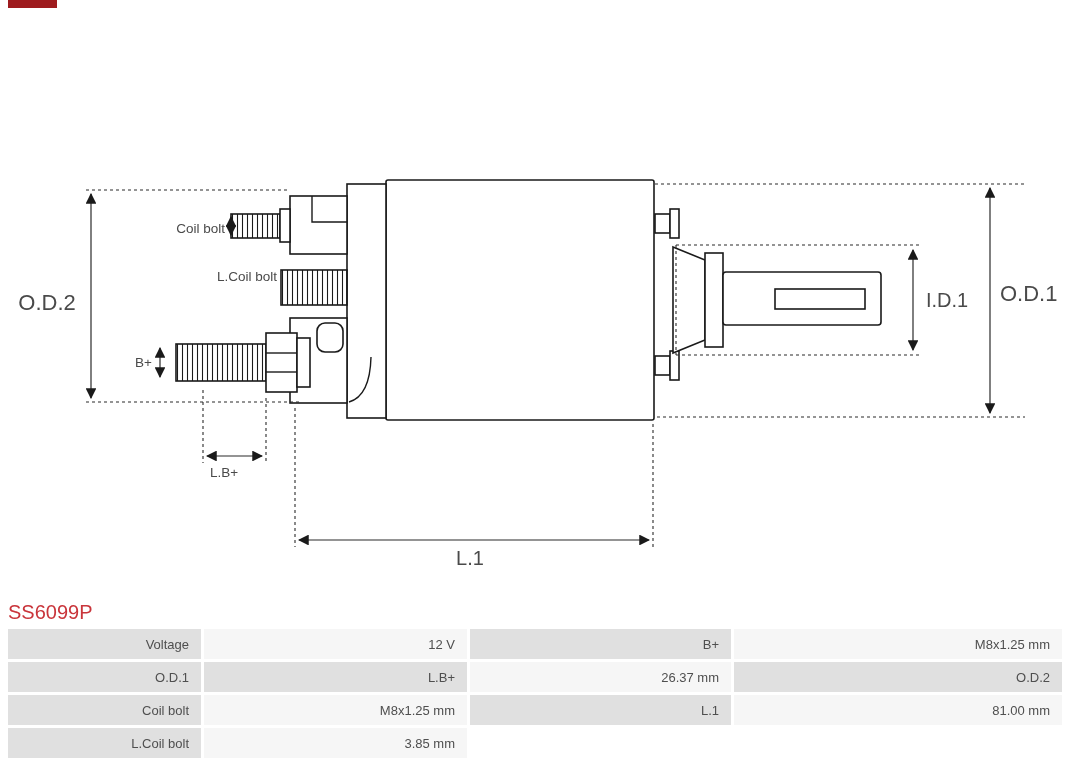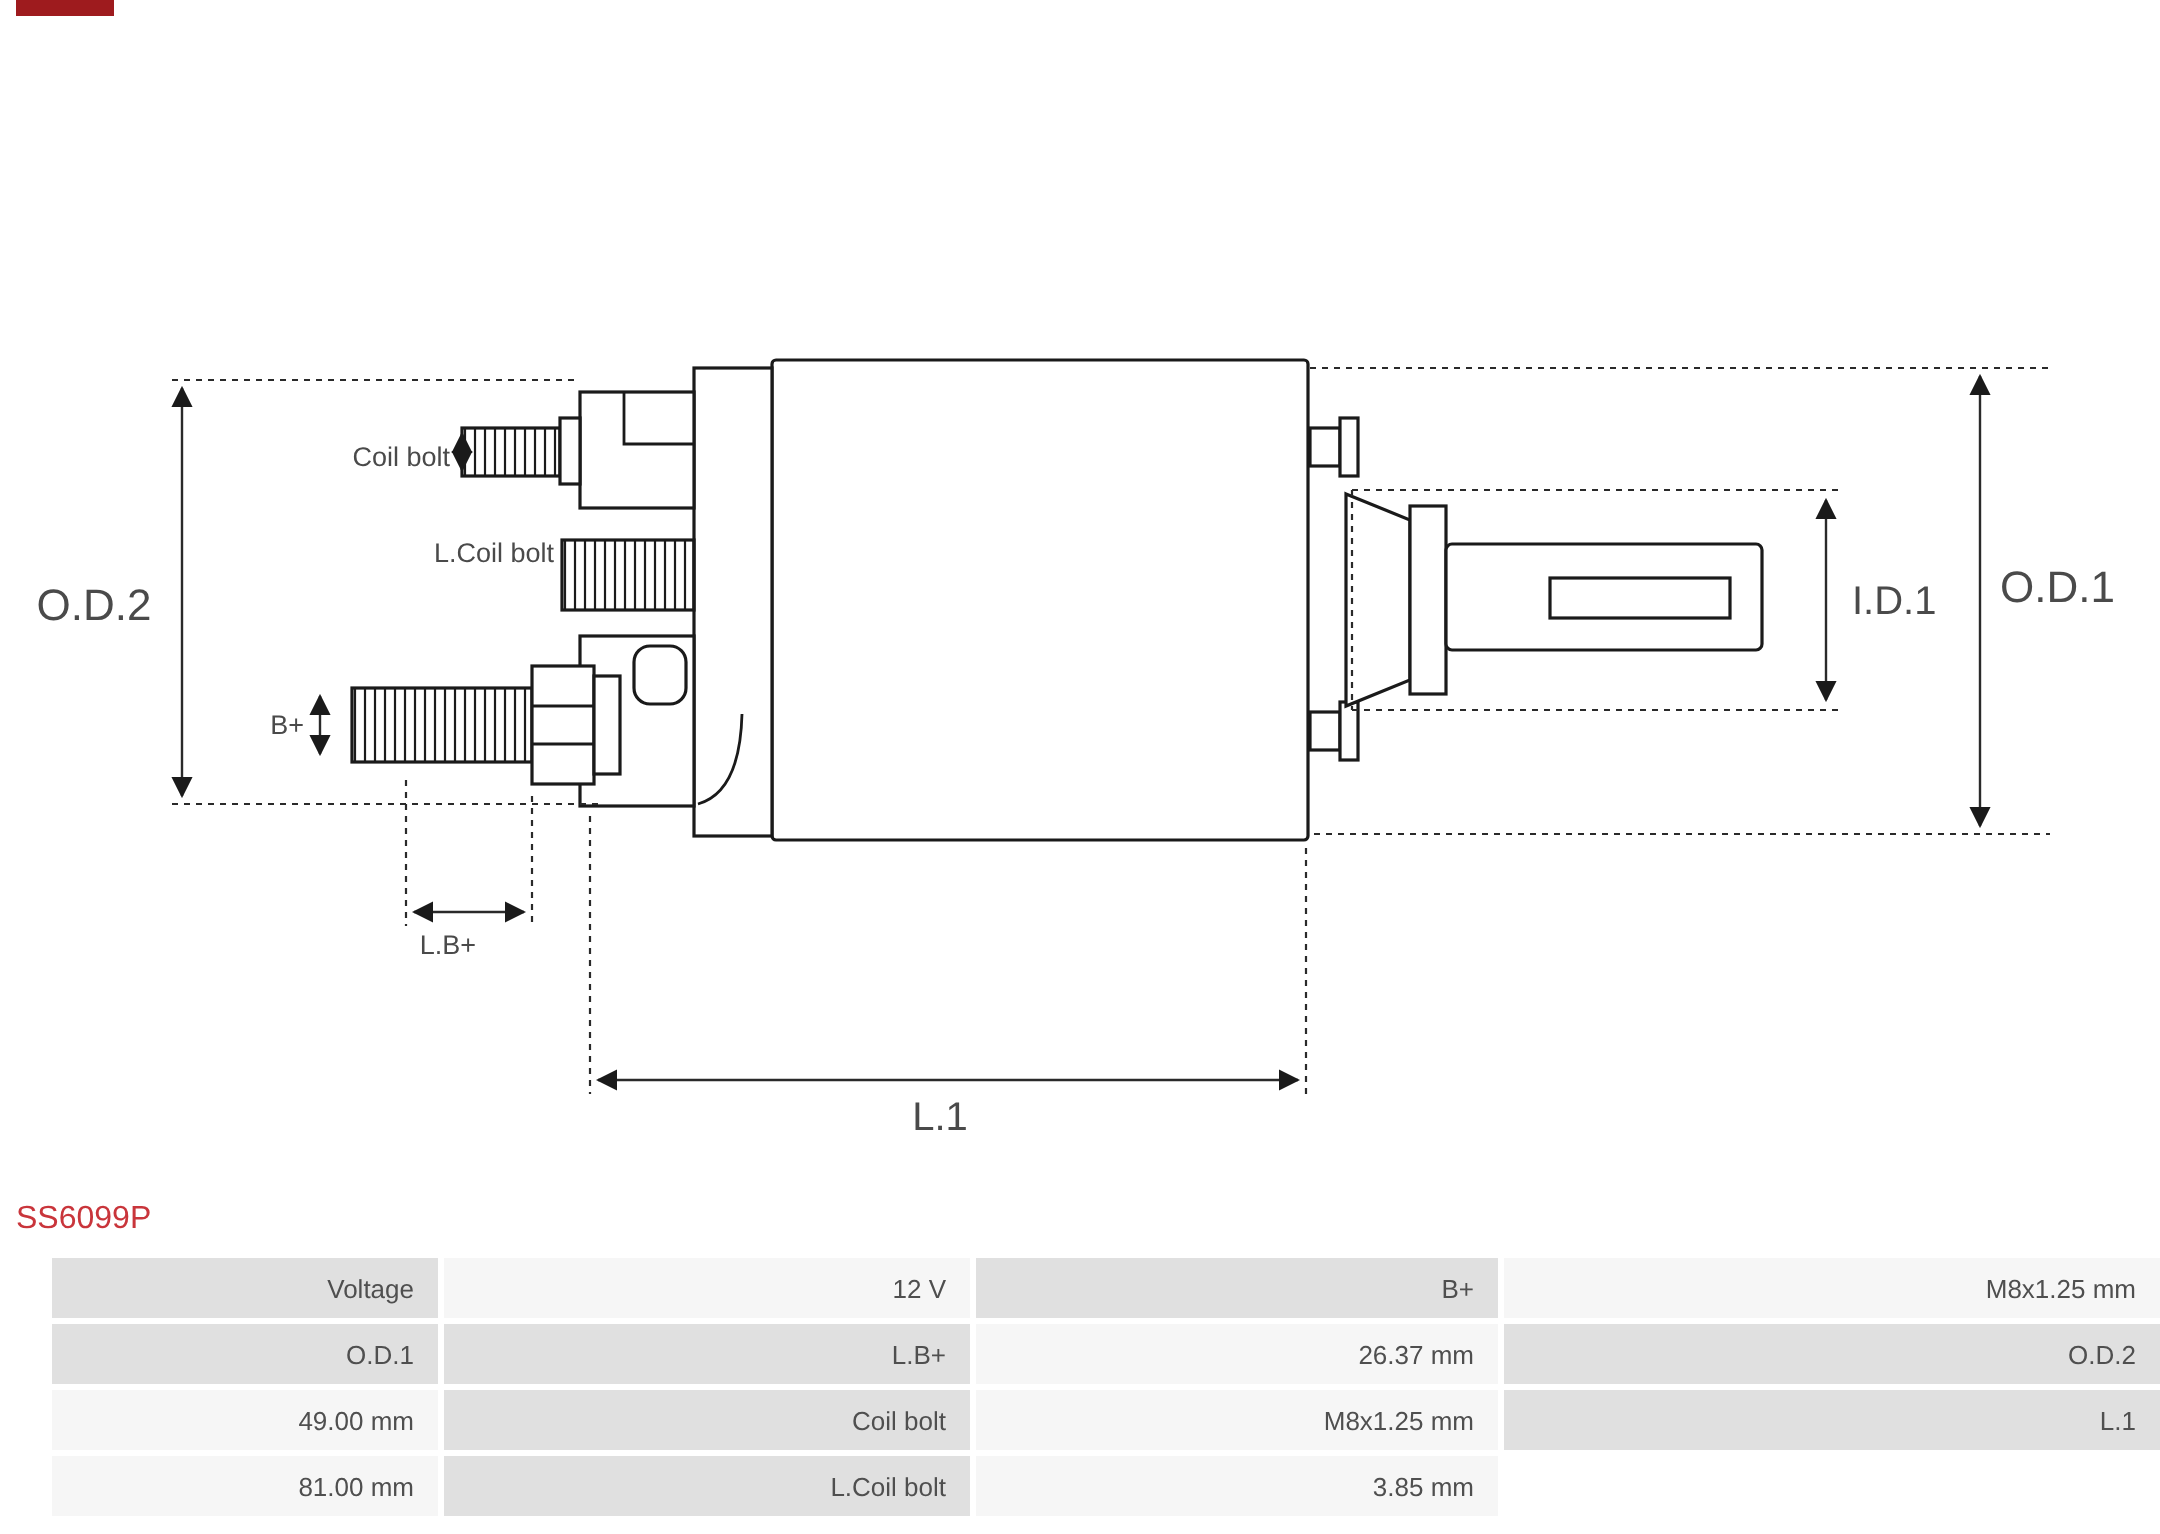--- a/index.html
+++ b/index.html
@@ -11,23 +11,23 @@
 
   .outline { fill:#ffffff; stroke:var(--line,#1a1a1a); stroke-width:1.6; }
   .detail  { fill:none;    stroke:var(--line,#1a1a1a); stroke-width:1.4; }
   .hatched { fill:url(#hatch); stroke:var(--line,#1a1a1a); stroke-width:1.6; }
   .dim { stroke:#2a2a2a; stroke-width:1.2; fill:none; }
   .ext { stroke:#2a2a2a; stroke-width:1.1; stroke-dasharray:3 3; fill:none; }
   text.dim-big   { font-size:22px; fill:var(--dim_text,#4a4a4a); }
   text.dim-mid   { font-size:20px; fill:var(--dim_text,#4a4a4a); }
   text.dim-small { font-size:13.5px; fill:var(--dim_text,#4a4a4a); }
 
-  .part-number { position:absolute; top:601px; left:8px; font-size:16px; color:var(--accent,#c9353b); }
+  .part-number { position:absolute; top:601px; left:8px; font-size:20px; color:var(--accent,#c9353b); }
 
-  .spec-table { position:absolute; top:629px; left:26px; width:1054px;
+  .spec-table { position:absolute; top:629px; left:8px; width:1054px;
                 display:grid; grid-template-columns:193px 263px 261px 328px; gap:3px; }
   .cell { height:30px; display:flex; align-items:center; justify-content:flex-end;
           padding-right:12px; font-size:13px; color:var(--cell_text,#4f4f4f); }
   .cell.label { background:var(--cell_label_bg,#e0e0e0); }
   .cell.value { background:var(--cell_value_bg,#f6f6f6);text-align:right; }
 </style>
 </head>
 <body>
 
 <div class="logo-bar"></div>
@@ -121,21 +121,20 @@
   <div class="cell label">Voltage</div>
   <div class="cell value">12 V</div>
   <div class="cell label">B+</div>
   <div class="cell value">M8x1.25 mm</div>
 
   <div class="cell label">O.D.1</div>
   <div class="cell label">L.B+</div>
   <div class="cell value">26.37 mm</div>
 
   <div class="cell label">O.D.2</div>
-  <div class="cell value">49.00 mm</div>
   <div class="cell label">Coil bolt</div>
   <div class="cell value">M8x1.25 mm</div>
 
   <div class="cell label">L.1</div>
   <div class="cell value">81.00 mm</div>
   <div class="cell label">L.Coil bolt</div>
   <div class="cell value">3.85 mm</div>
 </div>
 
 </body></html>

